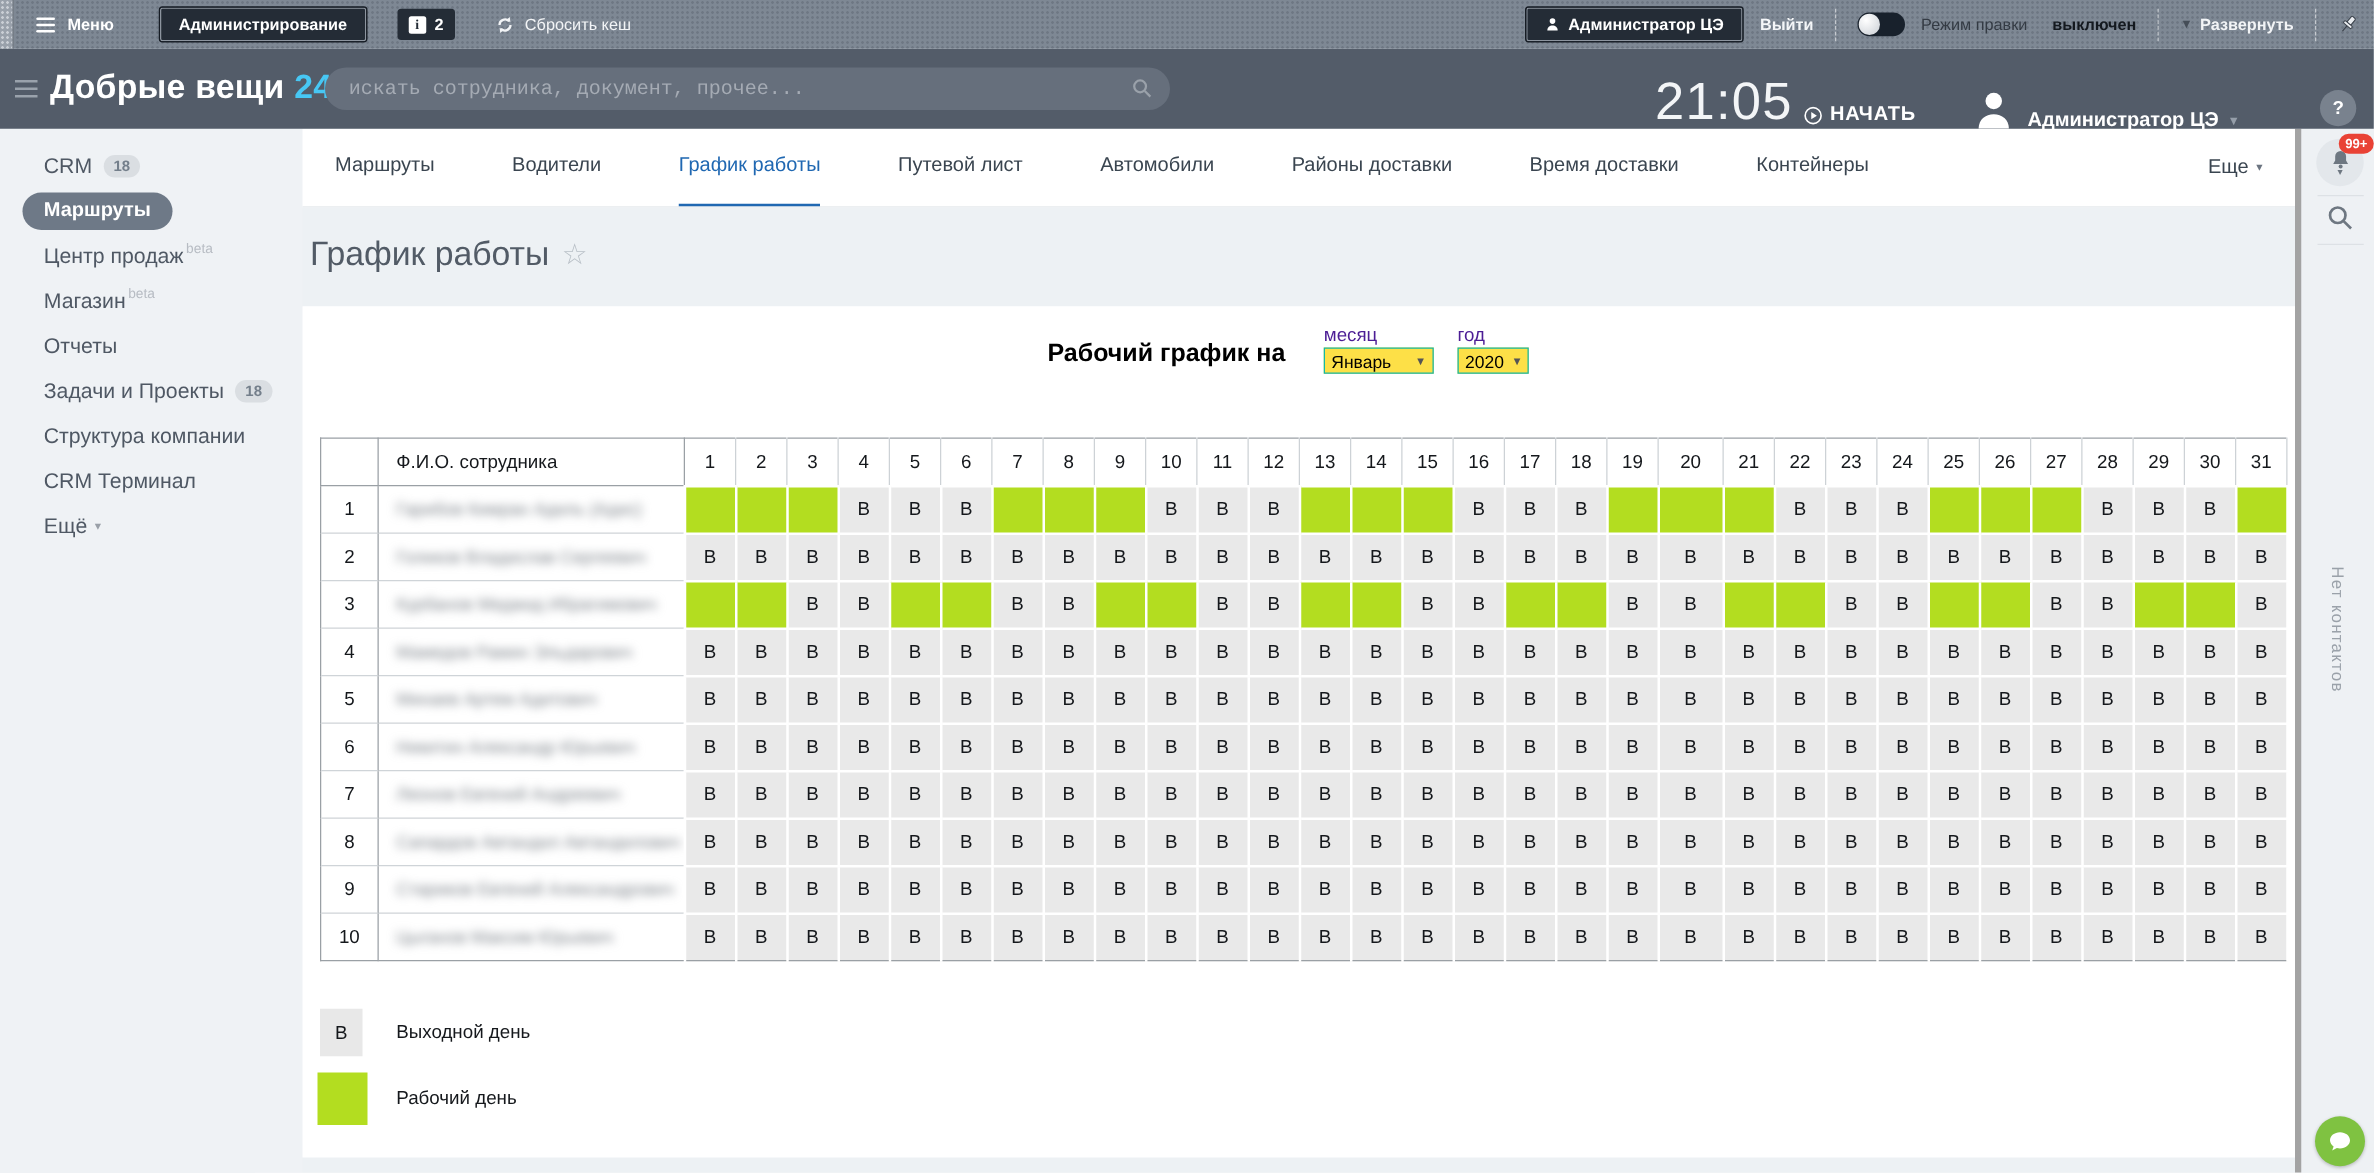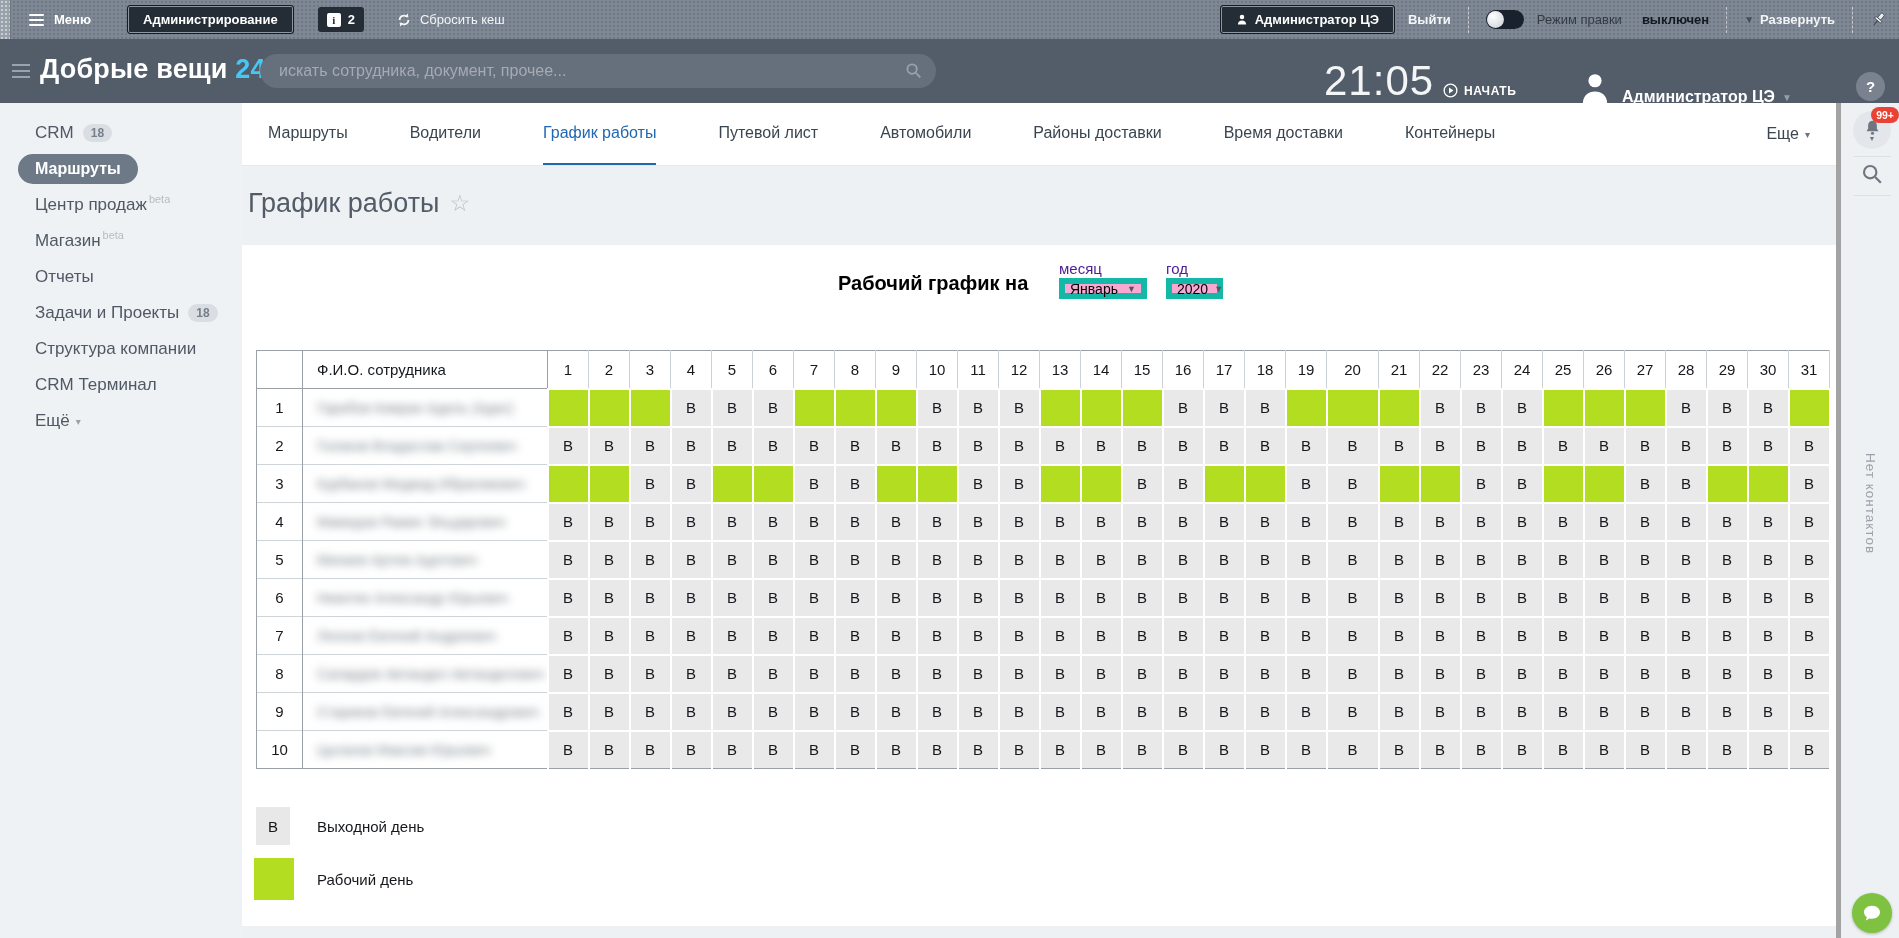--- a/index.html
+++ b/index.html
@@ -36,26 +36,26 @@
   .expand{ display:flex; align-items:center; gap:6px; color:#f2f4f6; font-size:13px; font-weight:bold; }
   .caret-dark{ color:#454d57; font-size:10px; }
   
   .main-header{ position:absolute; left:0; top:39px; width:1899px; height:64px; background:var(--header-bg); z-index:20; }
   .hdr-burger{ position:absolute; left:12px; top:25px; display:flex; flex-direction:column; gap:4px; }
   .hdr-burger i{ width:18px; height:2px; background:#9aa2ac; }
   .brand{ position:absolute; left:40px; top:15px; font-size:27px; font-weight:bold; color:#fff; letter-spacing:.2px; }
   .brand .n24{ color:var(--brand-accent); }
   .hdr-search{ position:absolute; left:260px; top:15px; width:676px; height:34px; border-radius:17px; background:#666f7c; }
   .hdr-search input{ width:100%; height:100%; background:transparent; border:none; outline:none; padding:0 44px 0 19px;
-    font-size:16px; color:#ffffff; font-family:Liberation Sans, sans-serif; }
+    font-size:16px; color:#ffffff; font-family:Liberation Mono, monospace; }
   .hdr-search input::placeholder{ color:#a5abb4; }
   .hdr-search .mag{ position:absolute; right:13px; top:8px; }
   .clock{ position:absolute; left:1324px; top:18px; font-size:42px; font-weight:300; color:#f3f5f7; letter-spacing:1px; }
   .start-btn{ position:absolute; left:1443px; top:44px; display:flex; align-items:center; gap:6px; color:#fff; }
-  .start-btn .lbl{ font-size:12px; font-weight:bold; letter-spacing:.6px; }
+  .start-btn .lbl{ font-size:16px; font-weight:bold; letter-spacing:.6px; }
   .hdr-avatar{ position:absolute; left:1578px; top:31px; }
   .hdr-user{ position:absolute; left:1622px; top:49px; color:#fff; font-size:16px; font-weight:bold; display:flex; gap:7px; align-items:center; }
   .hdr-user .caret{ color:#959ea9; font-size:10px; }
   .help-btn{ position:absolute; left:1856px; top:33px; width:29px; height:29px; border-radius:50%; background:#79828e;
     color:#fff; font-size:15px; font-weight:bold; display:flex; align-items:center; justify-content:center; }
   
   .sidebar{ position:absolute; left:0; top:103px; width:242px; bottom:0; background:#eff2f5; padding-top:12px; }
   .sb-item{ height:36px; display:flex; align-items:center; padding-left:35px; font-size:17px; color:#4f5864; position:relative; cursor:pointer; }
   .sb-item.active{ padding-left:0; }
   .sb-item.active .pill{ margin-left:18px; background:#6e7987; color:#fff; border-radius:17px; padding:6px 17px; font-weight:bold; font-size:16px; }
@@ -72,21 +72,21 @@
   .tab-more{ margin-left:auto; margin-right:0; display:flex; align-items:center; gap:6px; color:#3a4550; font-size:16px; cursor:pointer; }
   .tab-more .caret{ color:#6b7480; font-size:10px; }
   
   .content{ position:absolute; left:242px; top:166px; width:1594px; bottom:0; background:#edf1f4; }
   .page-title-row{ position:absolute; left:6px; top:22px; display:flex; align-items:center; gap:10px; }
   .page-title{ font-size:27px; font-weight:300; color:#525b66; }
   .fav-star{ font-size:23px; color:#b9c0c7; cursor:pointer; }
   .panel{ position:absolute; left:0; top:79px; width:1594px; height:681px; background:#fff; }
   .caption{ position:absolute; left:596px; top:27px; font-size:20px; font-weight:bold; color:#000; }
   .sel-label{ position:absolute; font-size:15px; color:#4c1d95; }
-  .select{ position:absolute; height:21px; background:#f9a8d4; border:6px solid #14b8a6; display:flex; align-items:center;
+  .select{ position:absolute; height:21px; background:#fde047; border:1px solid #14b8a6; display:flex; align-items:center;
     justify-content:space-between; padding:0 5px; font-size:14px; color:#000; cursor:pointer; }
   .select .chev{ font-size:9px; color:#555; margin-left:6px; }
   
   .sched-table{ position:absolute; left:14px; top:105px; border-collapse:collapse; table-layout:fixed; background:#fff; }
   .sched-table, .sched-table th.hd-num, .sched-table th.hd-name { border:1px solid #9aa0a5; }
   .sched-table th{ height:38px; font-size:15px; font-weight:normal; color:#15181c; background:#fff; }
   .sched-table th.hd-name{ text-align:left; padding-left:14px; }
   .sched-table th.hd-day{ border-bottom:1px solid #9aa0a5; border-left:1px solid #cdd2d6; border-right:1px solid #cdd2d6; }
   .sched-table td{ height:38px; font-size:15px; color:#15181c; }
   .sched-table td.c-num{ text-align:center; border-left:1px solid #9aa0a5; border-right:1px solid #9aa0a5; border-top:1px solid #cfd4d8; background:#fff; }

